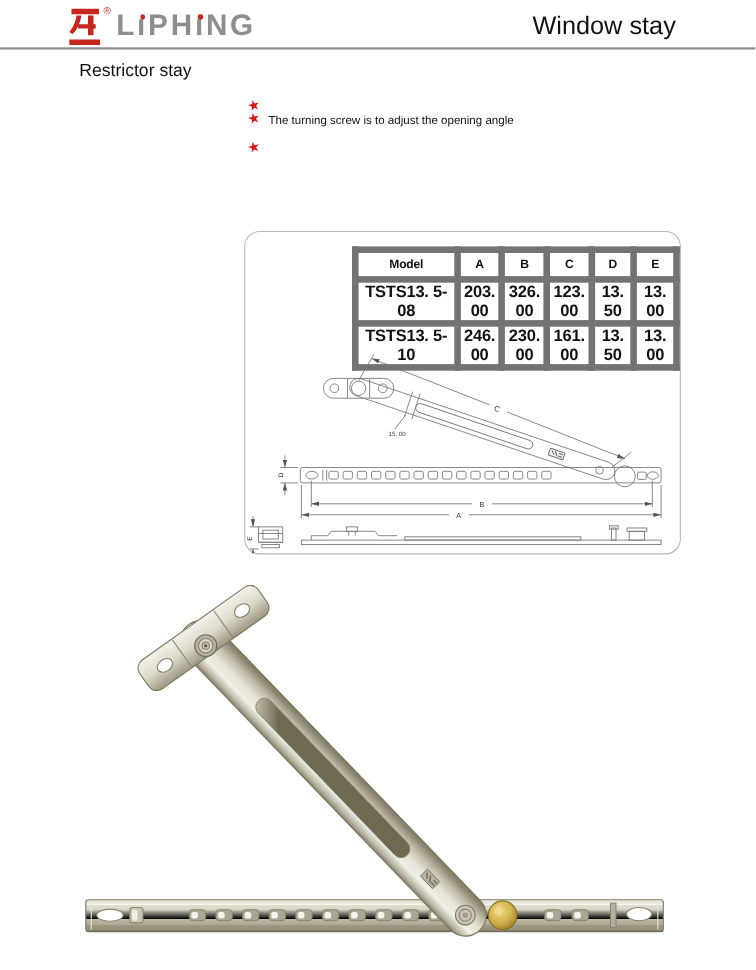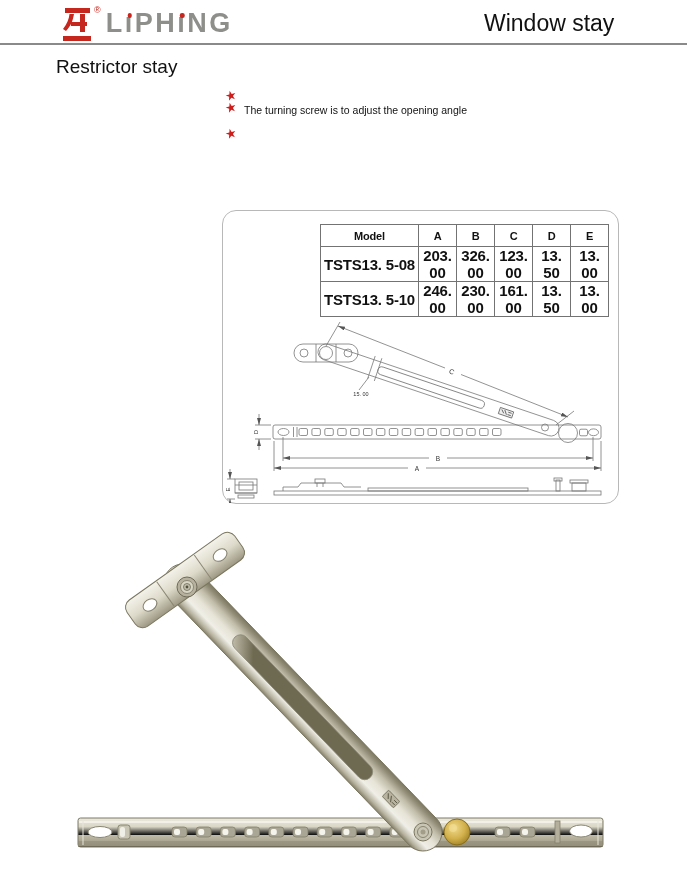--- a/index.html
+++ b/index.html
@@ -10,34 +10,34 @@
   .header-logo{position:absolute;left:62px;top:6px;display:flex;align-items:flex-start;}
   .logo-icon svg{width:31px;height:37px;display:block;}
   .reg{color:#c5271e;font-size:9px;line-height:1;margin:0 1px 0 1px;}
   .wordmark{color:#8e8e8a;font-weight:bold;font-size:27px;letter-spacing:2.5px;
             line-height:34px;margin-left:4px;white-space:nowrap;}
   .wordmark .ic{position:relative;display:inline-block;}
   .wordmark .idot{position:absolute;left:50%;transform:translateX(-50%);top:7px;
                   width:4.5px;height:4.5px;background:#c5271e;border-radius:50%;}
   .page-title{position:absolute;left:484px;top:10px;font-size:23px;color:#111;}
   .divider{position:absolute;left:0;top:43px;width:687px;height:2px;background:#8a8a8a;}
-  .section-title{position:absolute;left:56px;top:56px;font-size:19px;color:#111;}
+  .section-title{position:absolute;left:72px;top:56px;font-size:16px;color:#111;}
 
   
   .features{position:absolute;left:227px;top:91px;width:400px;margin:0;padding:0;list-style:none;}
   .features li{position:relative;padding-left:17px;margin-bottom:12px;font-size:10.5px;
                line-height:14px;color:#111;white-space:pre-line;}
   .features .star{position:absolute;left:-2px;top:-2px;color:#cf1d1c;font-size:13px;
                   display:inline-block;transform:rotate(-14deg);}
 
   
   .spec-panel{position:absolute;left:222px;top:210px;width:395px;height:292px;
               border:1px solid #b8b8b8;border-radius:14px;}
   .spec-table{position:absolute;left:97px;top:13px;border-collapse:collapse;table-layout:fixed;}
-  .spec-table th,.spec-table td{border:1px solid #737373;text-align:center;
+  .spec-table th,.spec-table td{border:6px solid #737373;text-align:center;
       font-weight:700;padding:0;letter-spacing:-0.2px;}
   .spec-table th{height:21px;font-size:11px;width:37px;}
   .spec-table td{height:19px;font-size:15px;width:37px;margin-left:12px;}
   .spec-table th:first-child,.spec-table td:first-child{width:97px;}
   .drawing{position:absolute;left:0;top:0;width:395px;height:292px;}
   .drawing text{font-family:"Liberation Sans",sans-serif;fill:#333;}
 
   .photo{position:absolute;left:55px;top:528px;width:570px;height:340px;}
 </style>
 </head>

